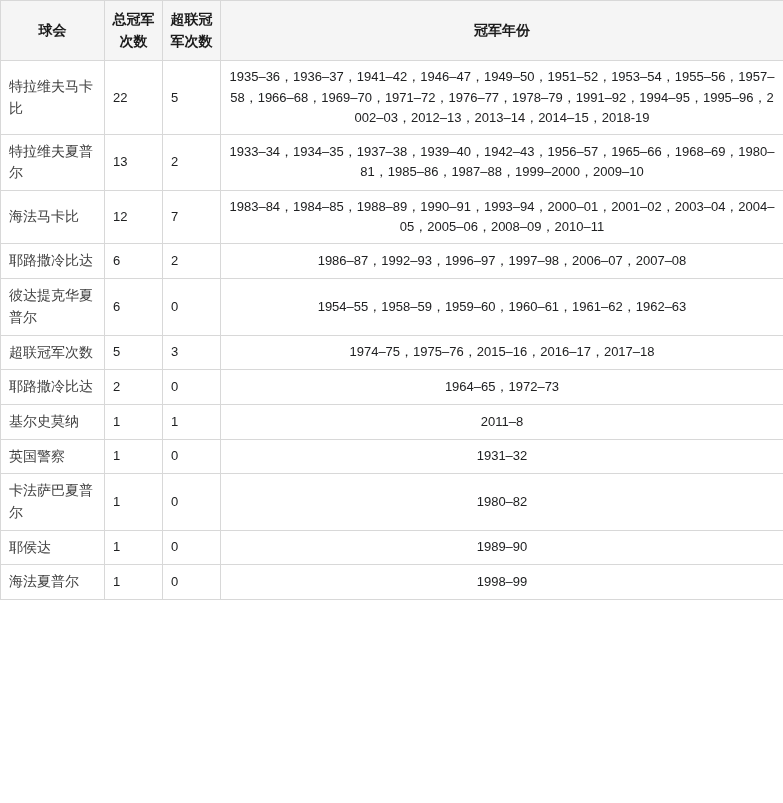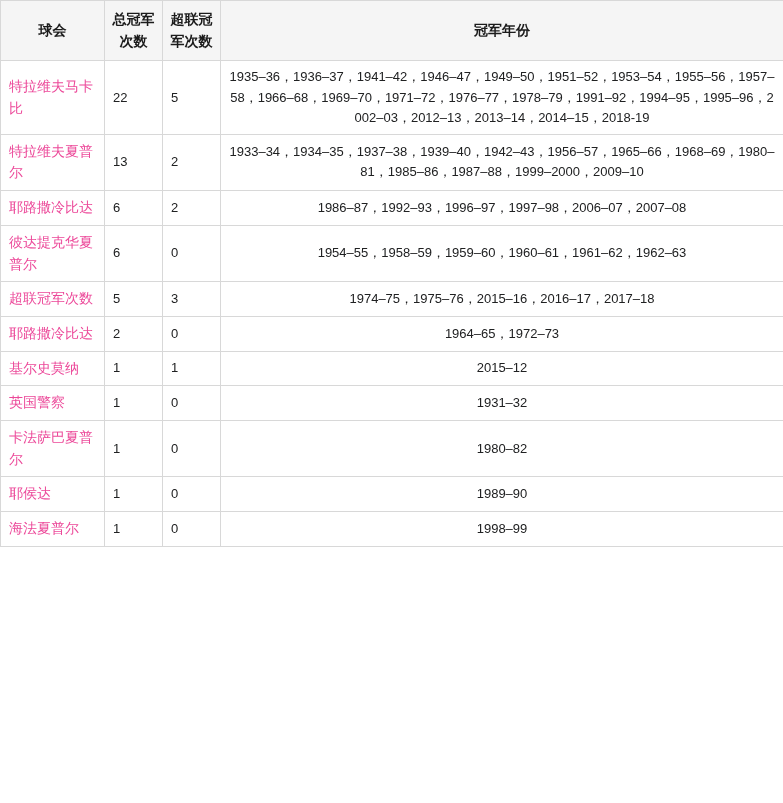--- a/index.html
+++ b/index.html
@@ -33,21 +33,21 @@
     color: #1b1b1b;
     padding: 8px 6px;
   }
   col.c-club { width: 104px; }
   col.c-total { width: 58px; }
   col.c-super { width: 58px; }
   col.c-years { width: 563px; }
 
   td.club {
     font-size: 14px;
-    color: #ec4899;
+    color: #404040;
     text-align: left;
     vertical-align: middle;
     margin-left: 48px;
   }
   td.num {
     text-align: left;
     font-size: 13px;
     vertical-align: middle;
     color: #202122;
   }
@@ -85,20 +85,26 @@
       <td class="num">5</td>
       <td class="years">1935–36，1936–37，1941–42，1946–47，1949–50，1951–52，1953–54，1955–56，1957–58，1966–68，1969–70，1971–72，1976–77，1978–79，1991–92，1994–95，1995–96，2002–03，2012–13，2013–14，2014–15，2018-19</td>
     </tr>
     <tr>
       <td class="club">特拉维夫夏普尔</td>
       <td class="num">13</td>
       <td class="num">2</td>
       <td class="years">1933–34，1934–35，1937–38，1939–40，1942–43，1956–57，1965–66，1968–69，1980–81，1985–86，1987–88，1999–2000，2009–10</td>
     </tr>
     <tr>
+      <td class="club">海法马卡比</td>
+      <td class="num">12</td>
+      <td class="num">7</td>
+      <td class="years">1983–84，1984–85，1988–89，1990–91，1993–94，2000–01，2001–02，2003–04，2004–05，2005–06，2008–09，2010–11</td>
+    </tr>
+    <tr>
       <td class="club">耶路撒冷比达</td>
       <td class="num">6</td>
       <td class="num">2</td>
       <td class="years">1986–87，1992–93，1996–97，1997–98，2006–07，2007–08</td>
     </tr>
     <tr>
       <td class="club">彼达提克华夏普尔</td>
       <td class="num">6</td>
       <td class="num">0</td>
       <td class="years">1954–55，1958–59，1959–60，1960–61，1961–62，1962–63</td>
@@ -112,21 +118,21 @@
     <tr>
       <td class="club">耶路撒冷比达</td>
       <td class="num">2</td>
       <td class="num">0</td>
       <td class="years">1964–65，1972–73</td>
     </tr>
     <tr>
       <td class="club">基尔史莫纳</td>
       <td class="num">1</td>
       <td class="num">1</td>
-      <td class="years">2015–12</td>
+      <td class="years">2011–8</td>
     </tr>
     <tr>
       <td class="club">英国警察</td>
       <td class="num">1</td>
       <td class="num">0</td>
       <td class="years">1931–32</td>
     </tr>
     <tr>
       <td class="club">卡法萨巴夏普尔</td>
       <td class="num">1</td>

